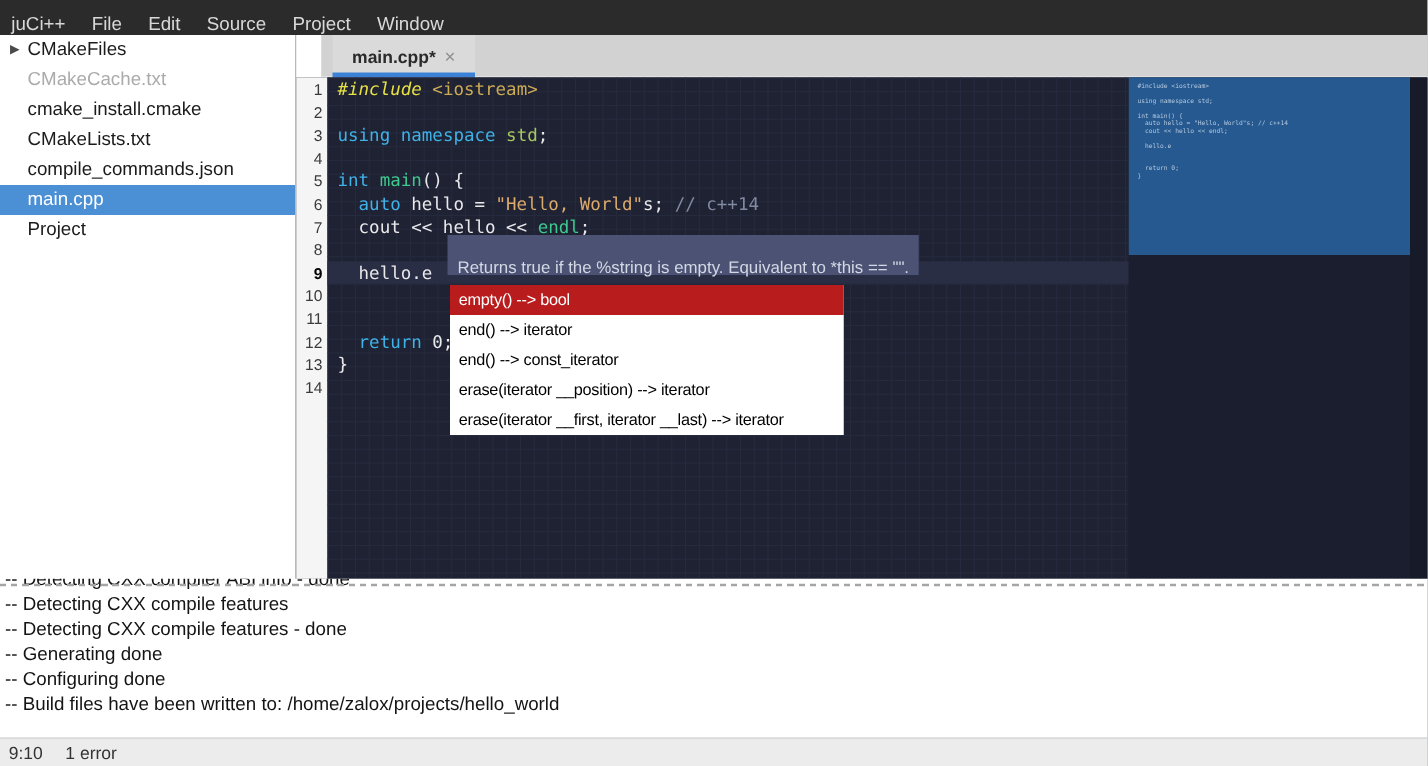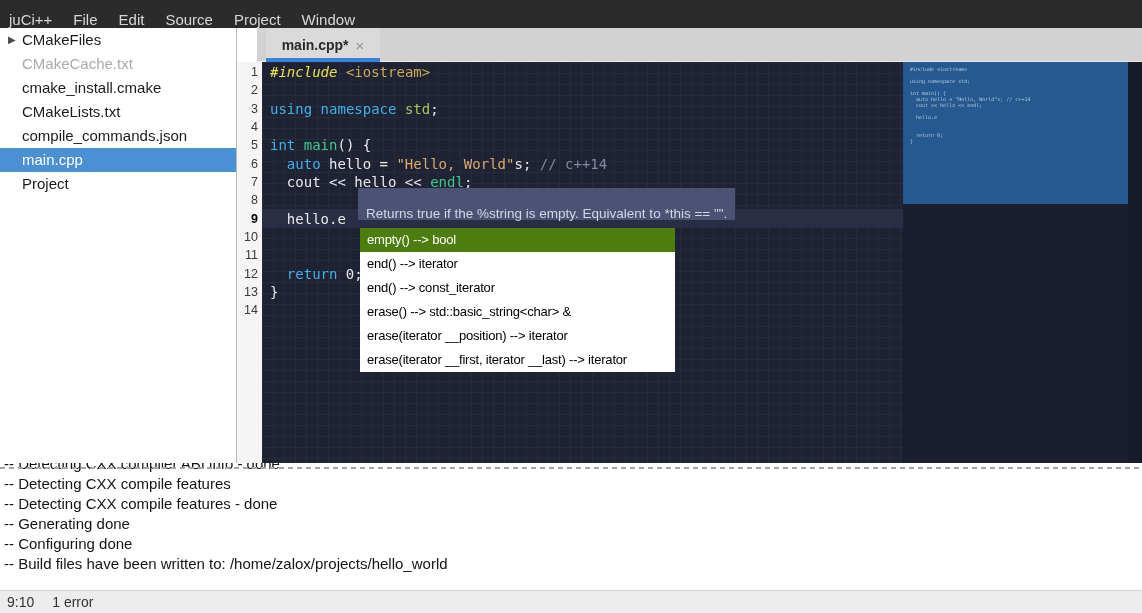--- a/index.html
+++ b/index.html
@@ -65,21 +65,21 @@
   .tk-tx  { color:#e9e9ec; }
 
   .doc-tooltip { position:absolute; left:96px; top:126px; height:20px;
     line-height:20px; background:#4b5273; color:#d3d8e4; font-size:13.5px;
     padding:16px 8px; white-space:nowrap; z-index:3; }
 
   .autocomplete { position:absolute; left:98px; top:166px; width:315px;
     background:#ffffff; z-index:4; }
   .ac-item { height:24px; line-height:24px; padding-left:7px; font-size:13px;
     letter-spacing:-0.2px; color:#000; white-space:nowrap; }
-  .ac-item.selected { background:#4d7c0f; color:#ffffff; }
+  .ac-item.selected { background:#b91c1c; color:#ffffff; }
 
   
   .minimap { position:absolute; left:666px; top:0; width:239px; height:401px;
     background:#1b1e2e; }
   .minimap-strip { position:absolute; right:0; top:0; width:14px; height:401px;
     background:#171a28; }
   .minimap-viewport { position:absolute; left:0; top:0; width:225px; height:142px;
     background:#25598f; }
   .mini-code { position:absolute; left:7px; top:4px;
     font-family:"DejaVu Sans Mono", monospace; font-size:5px; line-height:6px;
@@ -180,21 +180,20 @@
     <div class="code-line"><span class="tk-tx">  </span><span class="tk-kw">return</span><span class="tk-tx"> 0;</span></div>
     <div class="code-line"><span class="tk-tx">}</span></div>
     <div class="code-line"></div>
 
     <div class="doc-tooltip">Returns true if the %string is empty. Equivalent to *this == "".</div>
 
     <div class="autocomplete">
       <div class="ac-item selected">empty() --&gt; bool</div>
       <div class="ac-item">end() --&gt; iterator</div>
       <div class="ac-item">end() --&gt; const_iterator</div>
-      <div class="ac-item">erase() --&gt; std::basic_string&lt;char&gt; &amp;</div>
       <div class="ac-item">erase(iterator __position) --&gt; iterator</div>
       <div class="ac-item">erase(iterator __first, iterator __last) --&gt; iterator</div>
     </div>
   </div>
 
   <div class="minimap">
     <div class="minimap-strip"></div>
     <div class="minimap-viewport">
       <div class="mini-code">#include &lt;iostream&gt;
 

